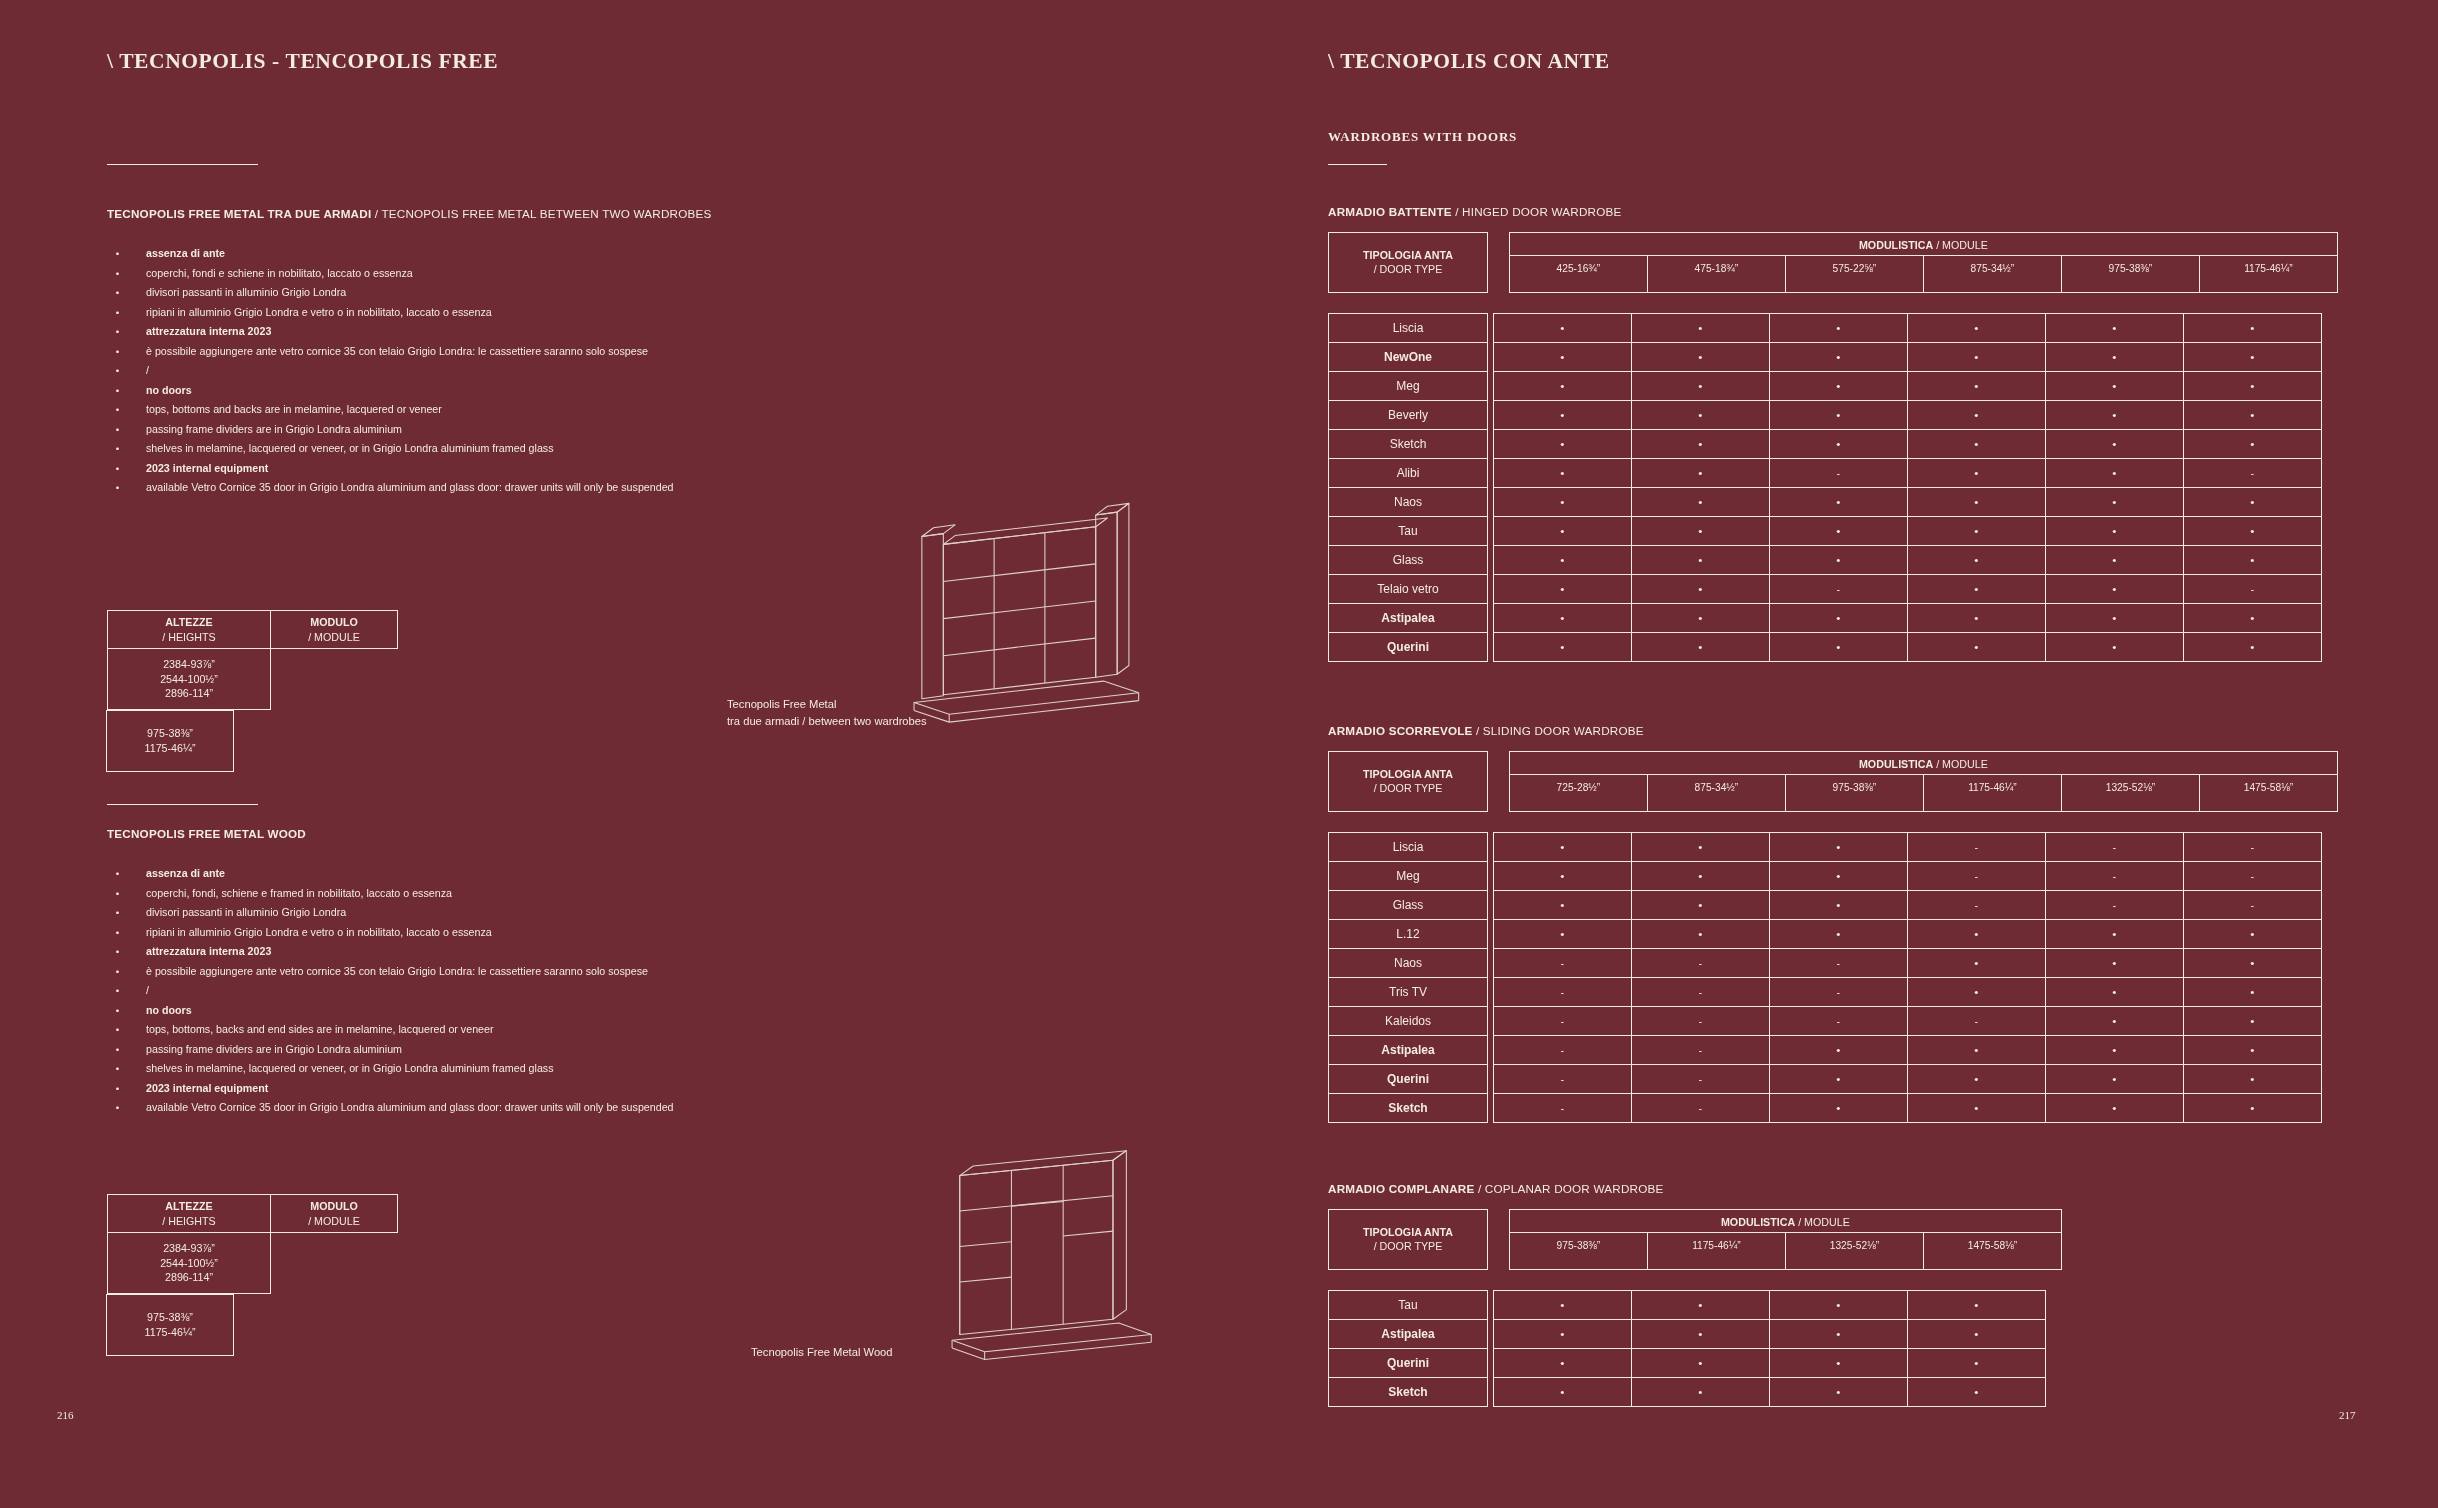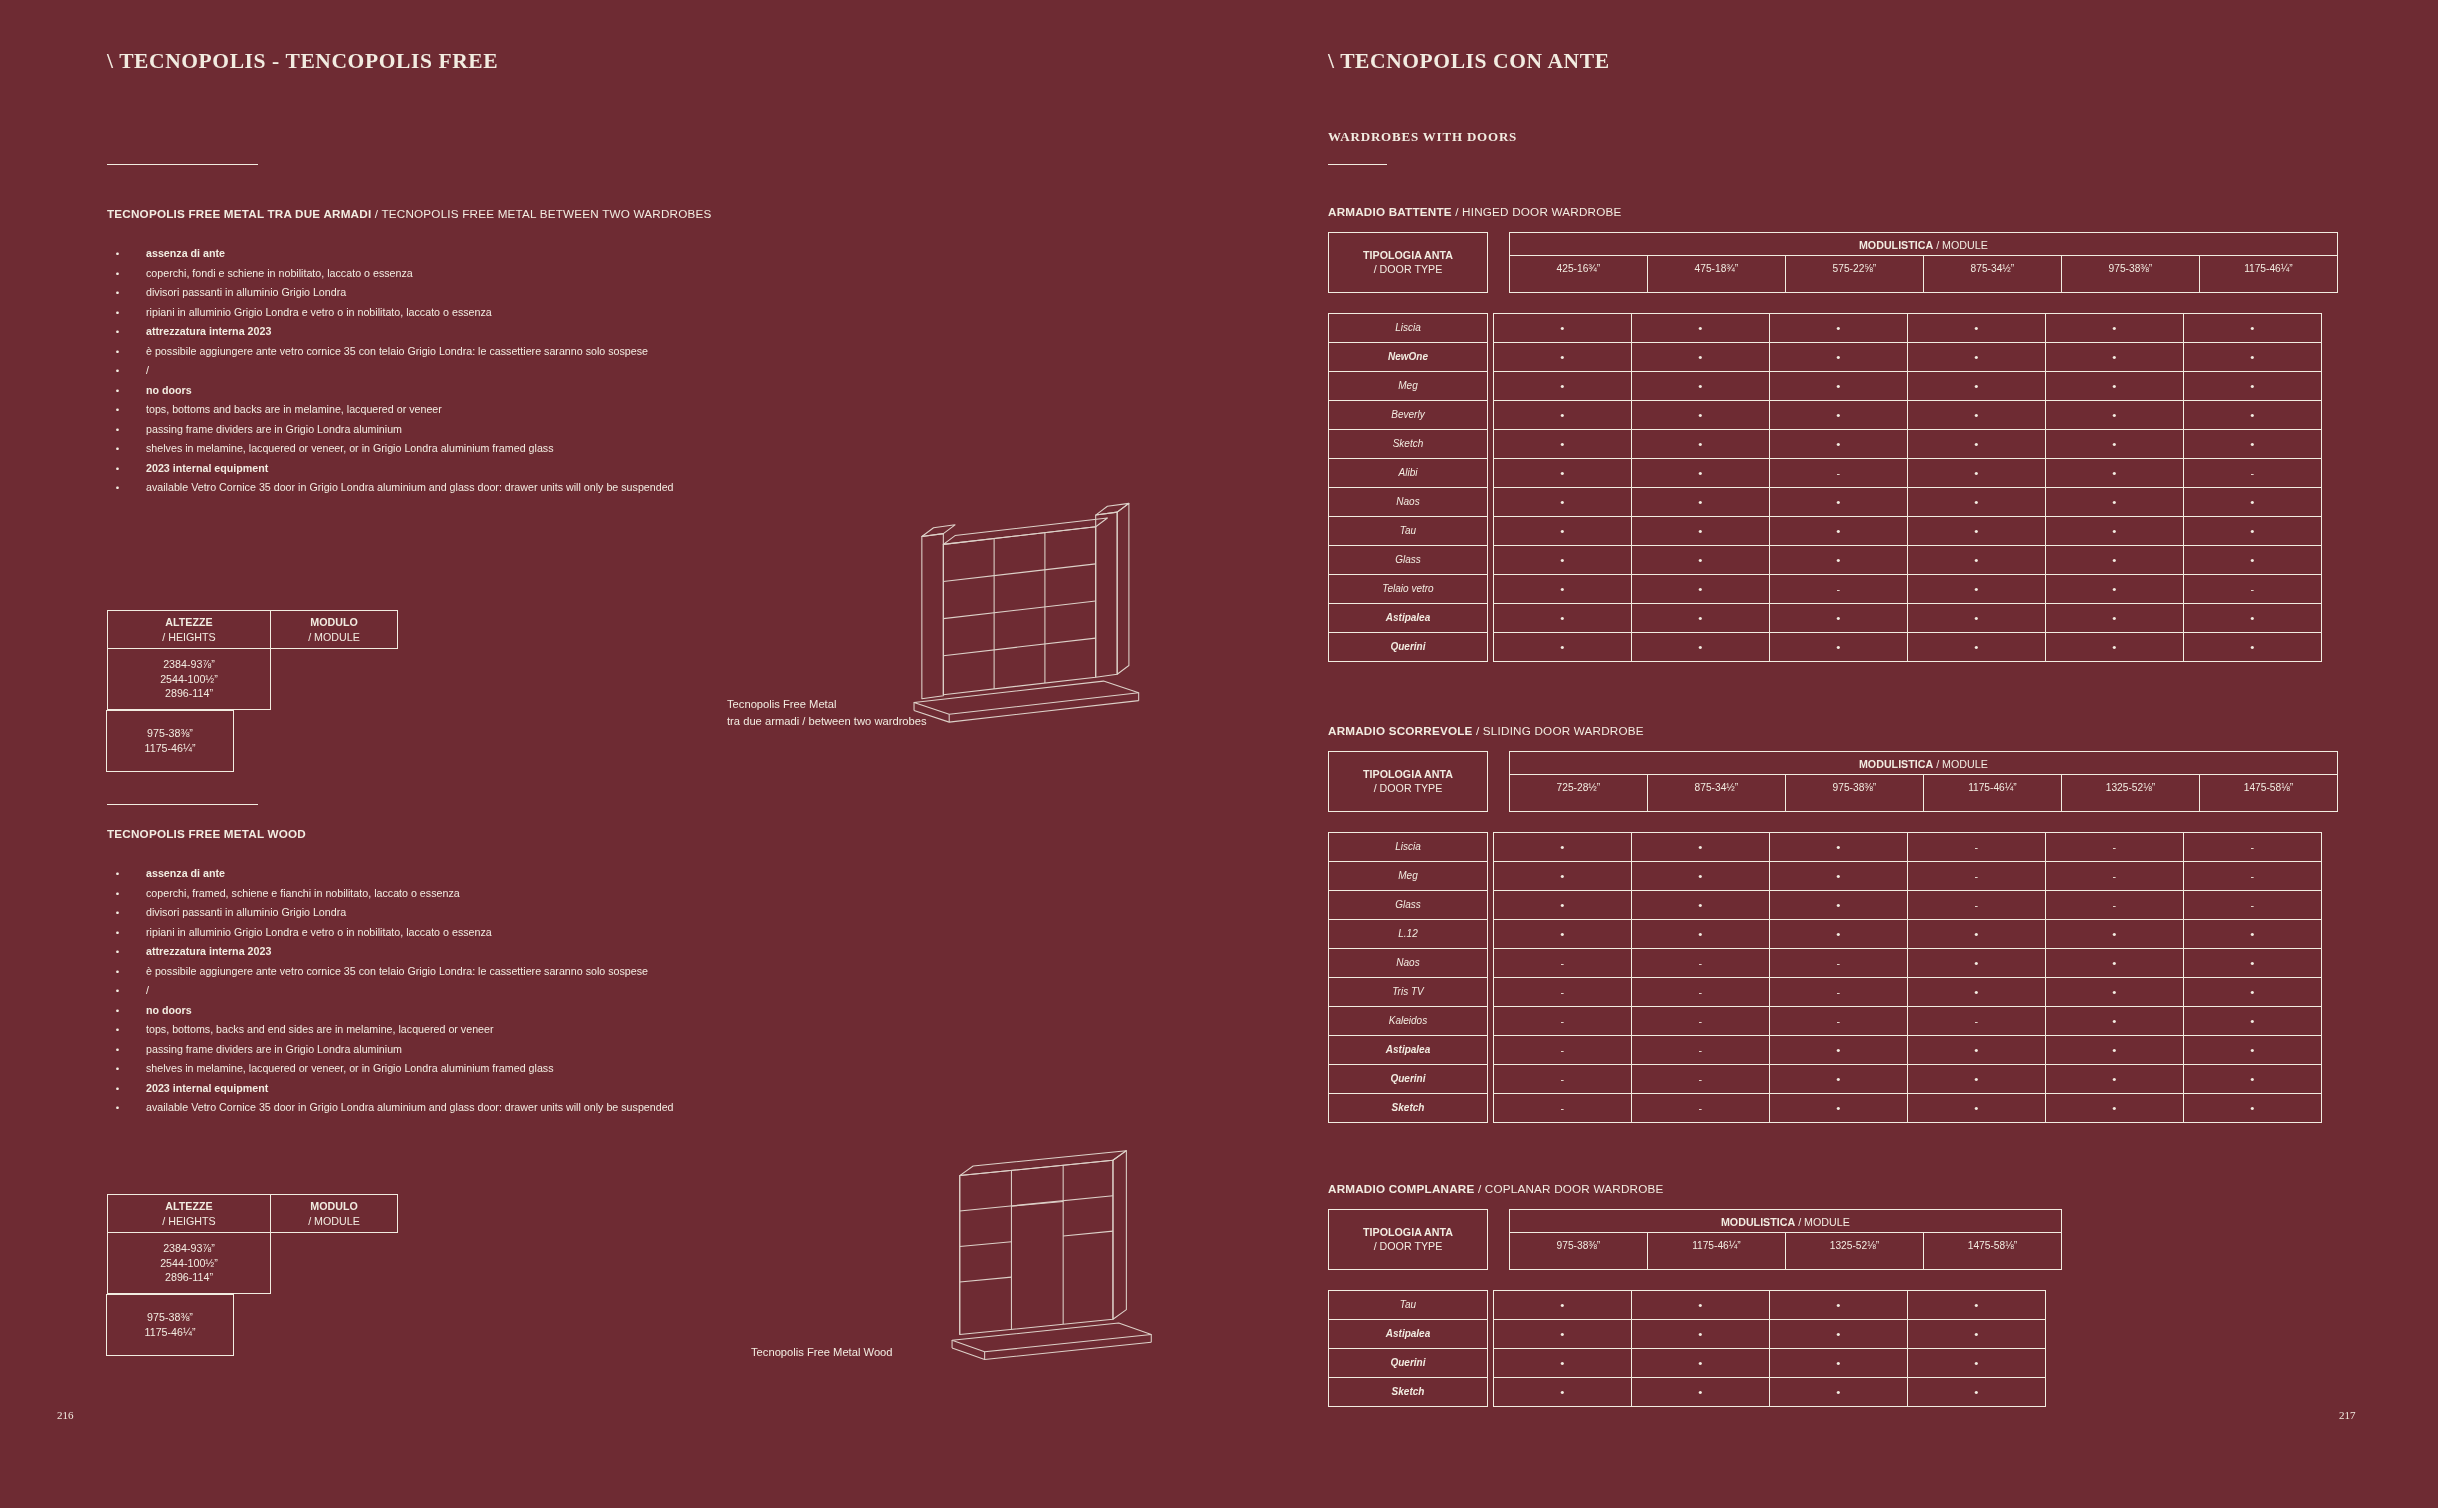--- a/index.html
+++ b/index.html
@@ -62,21 +62,21 @@
   .mt-colrow{display:flex;margin-top:-1px;}
   .mt-colcell{
     flex:none;width:139px;border:1px solid var(--line);margin-left:-1px;box-sizing:border-box;
     height:38px;line-height:25px;text-align:center;font-size:10.2px;
   }
   .mt-colcell:first-child{margin-left:0;}
   .mt-row{display:flex;gap:4.9px;}
   .mt-row:not(:first-child){margin-top:-1px;}
   .mt-label{
     flex:none;width:160px;border:1px solid var(--line);box-sizing:border-box;
-    height:30px;line-height:28px;text-align:center;font-size:10px;font-style:italic;
+    height:30px;line-height:28px;text-align:center;font-size:12px;
   }
   .mt-label.b{font-weight:bold;}
   .mt-cells{display:flex;}
   .mt-cell{
     flex:none;width:139px;border:1px solid var(--line);margin-left:-1px;box-sizing:border-box;
     height:30px;line-height:28px;text-align:center;font-size:10.7px;
   }
   .mt-cell:first-child{margin-left:0;}
   .mt-cell.dot{font-size:11.7px;}
 
@@ -208,21 +208,21 @@
     <span class="b">TECNOPOLIS FREE METAL WOOD</span><span></span>
   </div>
 
   <div class="bullets" style="left:107px;top:864px;">
       <div class="bullet-item bold">
         <div class="dot-mark">•</div>
         <div class="btext">assenza di ante</div>
       </div>
       <div class="bullet-item">
         <div class="dot-mark">•</div>
-        <div class="btext">coperchi, framed, schiene e fianchi in nobilitato, laccato o essenza</div>
+        <div class="btext">coperchi, fondi, schiene e framed in nobilitato, laccato o essenza</div>
       </div>
       <div class="bullet-item">
         <div class="dot-mark">•</div>
         <div class="btext">divisori passanti in alluminio Grigio Londra</div>
       </div>
       <div class="bullet-item">
         <div class="dot-mark">•</div>
         <div class="btext">ripiani in alluminio Grigio Londra e vetro o in nobilitato, laccato o essenza</div>
       </div>
       <div class="bullet-item bold">

